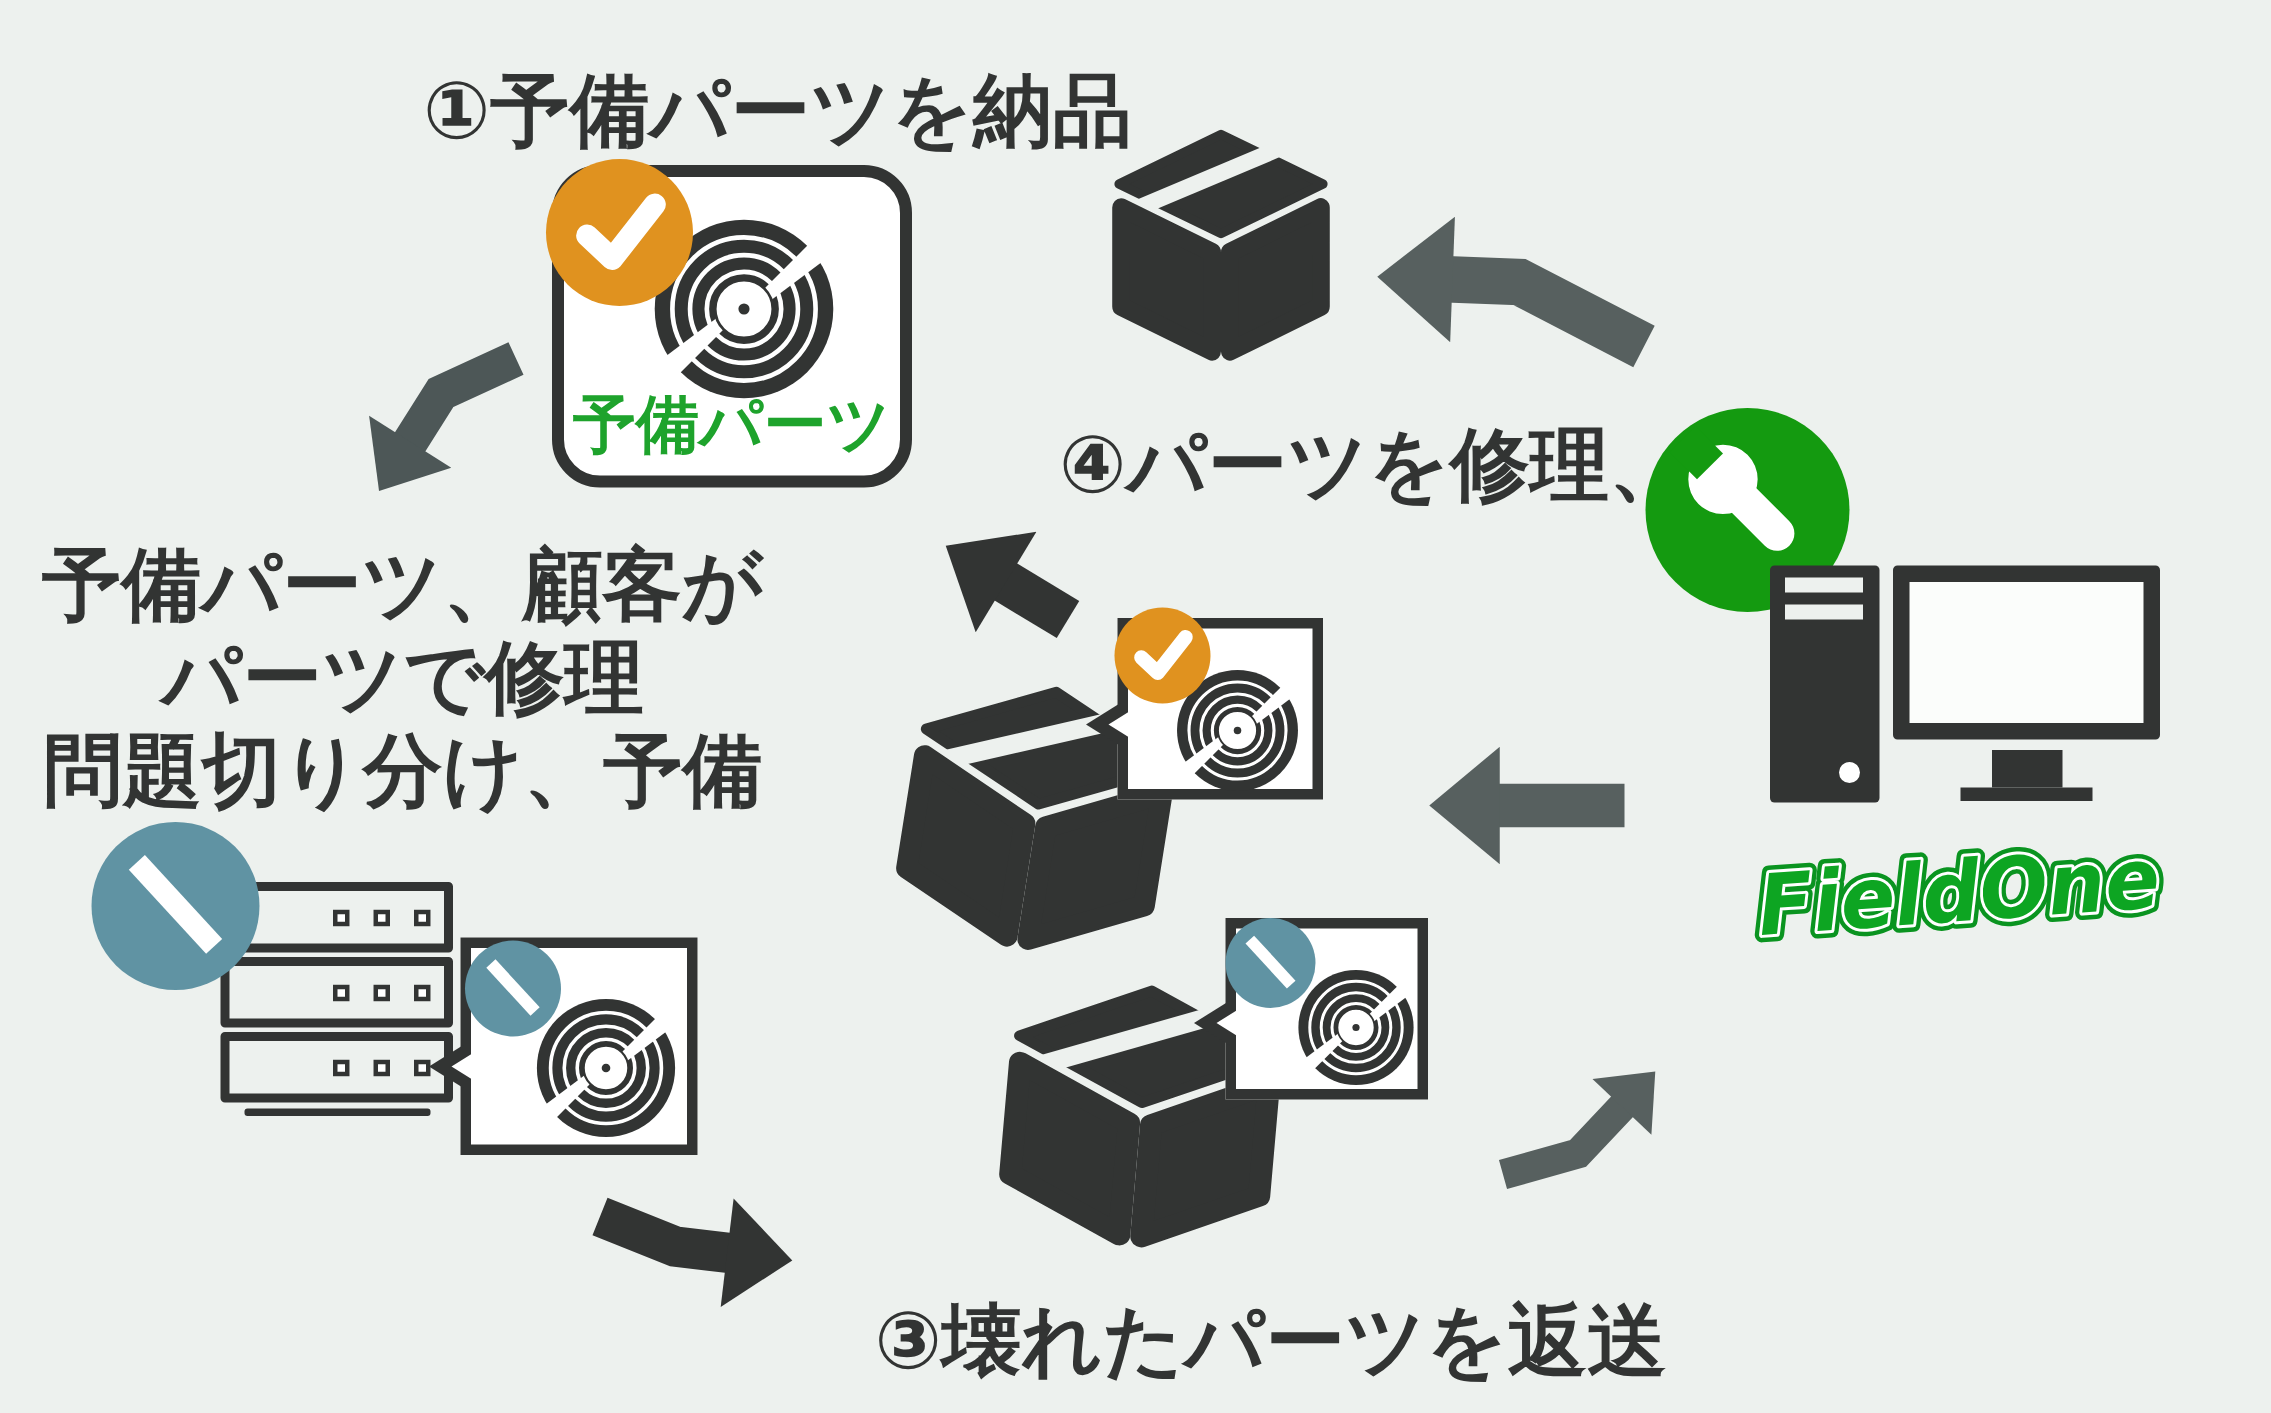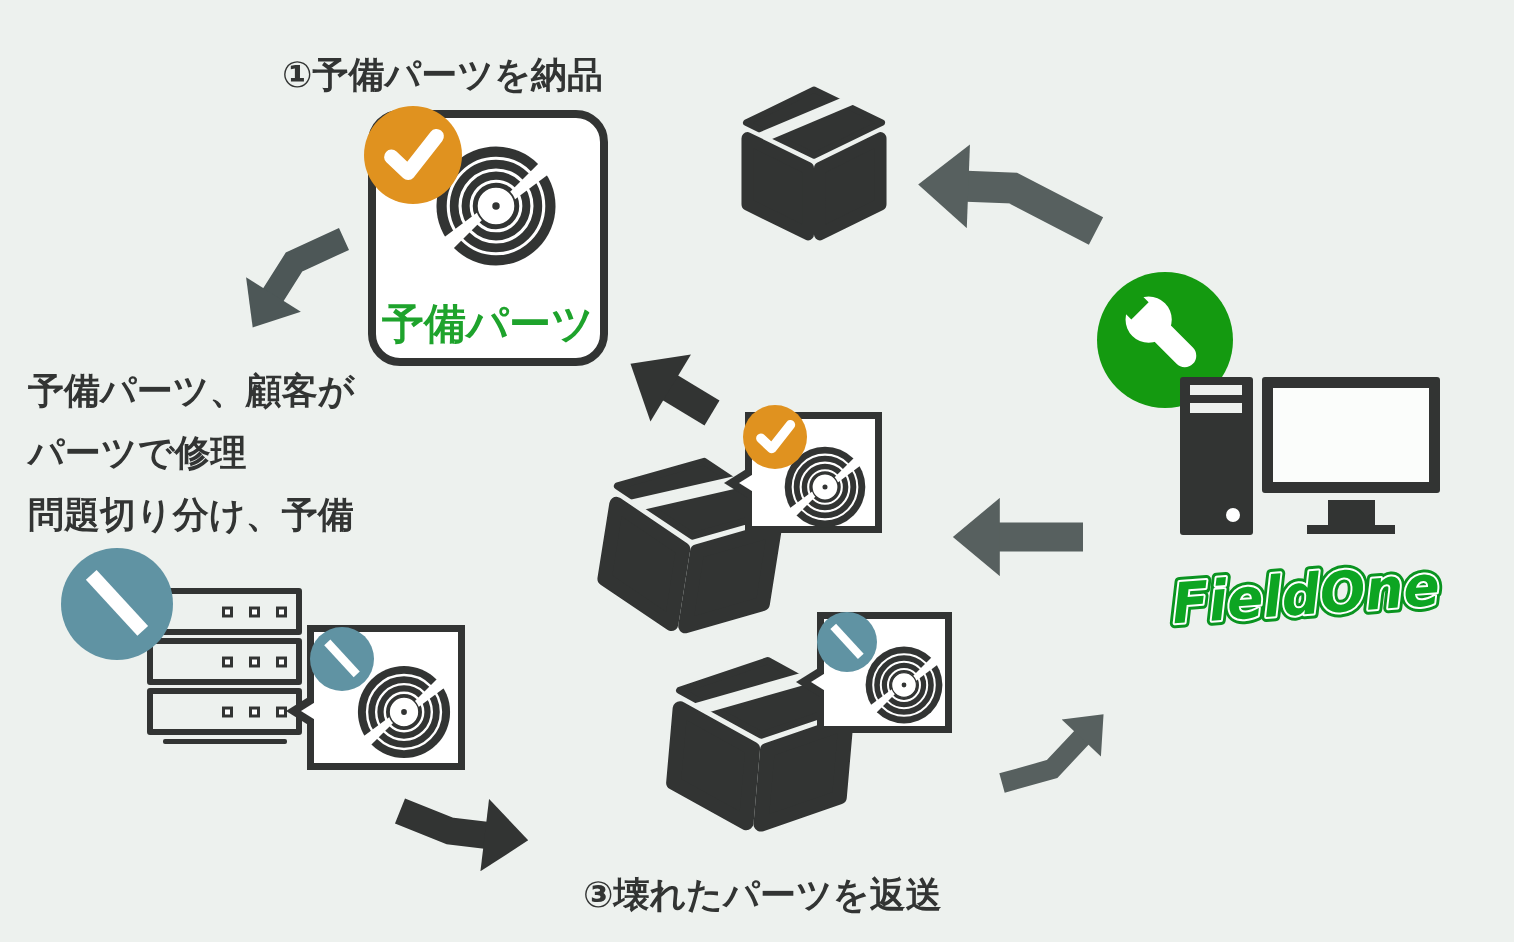--- a/index.html
+++ b/index.html
@@ -8,28 +8,29 @@
     background:#edf1ee;
     font-family:"Liberation Sans","DejaVu Sans",sans-serif;
     position:relative;overflow:hidden;
   }
   .abs{position:absolute;}
   
   .lbl{
     position:absolute;
     color:#323433;
     font-weight:bold;
-    font-size:36px;
+    font-size:53px;
     letter-spacing:0px;
     white-space:nowrap;
     line-height:62px;
+    text-align:center;
   }
   
   .card{
-    position:absolute;left:368px;top:110px;width:240px;height:256px;
+    position:absolute;left:368px;top:110px;width:240px;height:215px;
     box-sizing:border-box;background:#ffffff;
     border:8px solid #323433;border-radius:32px;
   }
   .card-label{
     position:absolute;left:0;right:0;bottom:6px;text-align:center;
     color:#1ea32c;font-weight:bold;font-size:42px;white-space:nowrap;
   }
   
   .callout{
     position:absolute;box-sizing:border-box;
@@ -202,20 +203,21 @@
   </svg>
 </div>
 
 <div class="badge badge-blue" style="left:817px;top:612px;width:60px;height:60px">
   <svg viewBox="0 0 100 100">
       <line x1="27" y1="24" x2="73" y2="74" stroke="#ffffff" stroke-width="13"></line>
     </svg>
 </div>
 
 <div class="lbl" style="left:706px;top:281px;line-height:60px">
+  <span style="display:block">④パーツを修理、</span>
 </div>
 
 <div class="callout" style="left:745px;top:412px;width:137px;height:121px;--pt:49px">
   <svg class="abs" style="left:31px;top:26px" width="84" height="84" viewBox="0 0 200 200">
     <use href="#disc-shape"></use>
   </svg>
 </div>
 
 <div class="badge badge-orange" style="left:743px;top:405px;width:64px;height:64px">
   <svg viewBox="0 0 100 100">

